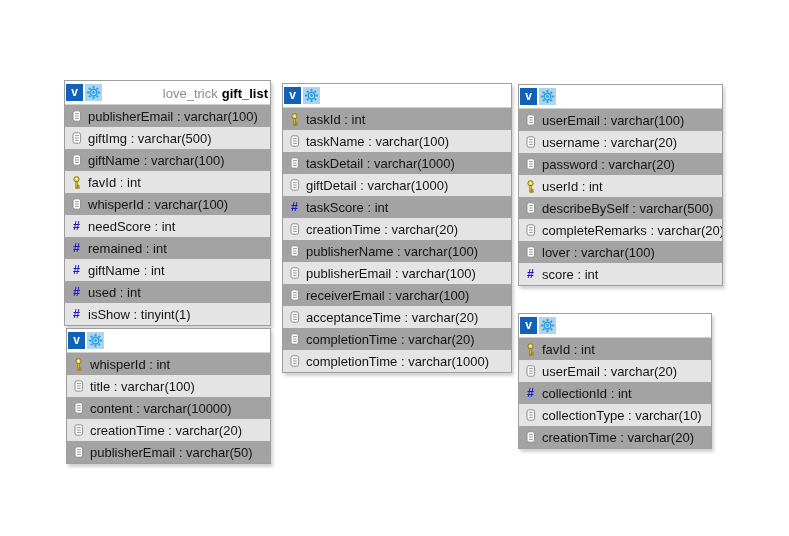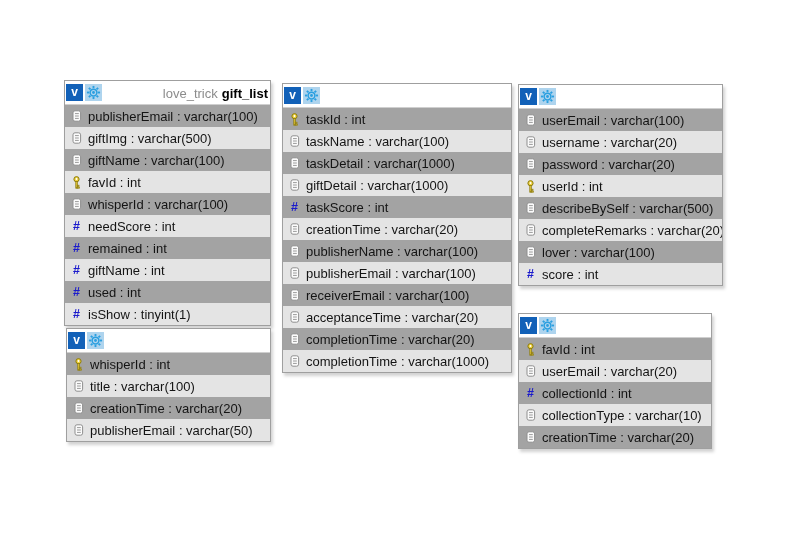--- a/index.html
+++ b/index.html
@@ -541,20 +541,32 @@
         </div>
         <div class="t-row">
           <span class="c-icon">
             <svg width="10" height="12" viewBox="0 0 10 12">
               <rect x="1" y="0.8" width="7.6" height="10.4" rx="2" fill="#fbfbfb" stroke="#8f8f8f" stroke-width="1"></rect>
               <line x1="3" y1="3.6" x2="6.8" y2="3.6" stroke="#8f8f8f" stroke-width="0.9"></line>
               <line x1="3" y1="6" x2="6.8" y2="6" stroke="#8f8f8f" stroke-width="0.9"></line>
               <line x1="3" y1="8.4" x2="6.8" y2="8.4" stroke="#8f8f8f" stroke-width="0.9"></line>
             </svg>
           </span>
+          <span class="col-name">content</span>
+          <span class="col-type">varchar(10000)</span>
+        </div>
+        <div class="t-row">
+          <span class="c-icon">
+            <svg width="10" height="12" viewBox="0 0 10 12">
+              <rect x="1" y="0.8" width="7.6" height="10.4" rx="2" fill="#fbfbfb" stroke="#8f8f8f" stroke-width="1"></rect>
+              <line x1="3" y1="3.6" x2="6.8" y2="3.6" stroke="#8f8f8f" stroke-width="0.9"></line>
+              <line x1="3" y1="6" x2="6.8" y2="6" stroke="#8f8f8f" stroke-width="0.9"></line>
+              <line x1="3" y1="8.4" x2="6.8" y2="8.4" stroke="#8f8f8f" stroke-width="0.9"></line>
+            </svg>
+          </span>
           <span class="col-name">creationTime</span>
           <span class="col-type">varchar(20)</span>
         </div>
         <div class="t-row">
           <span class="c-icon">
             <svg width="10" height="12" viewBox="0 0 10 12">
               <rect x="1" y="0.8" width="7.6" height="10.4" rx="2" fill="#fbfbfb" stroke="#8f8f8f" stroke-width="1"></rect>
               <line x1="3" y1="3.6" x2="6.8" y2="3.6" stroke="#8f8f8f" stroke-width="0.9"></line>
               <line x1="3" y1="6" x2="6.8" y2="6" stroke="#8f8f8f" stroke-width="0.9"></line>
               <line x1="3" y1="8.4" x2="6.8" y2="8.4" stroke="#8f8f8f" stroke-width="0.9"></line>

